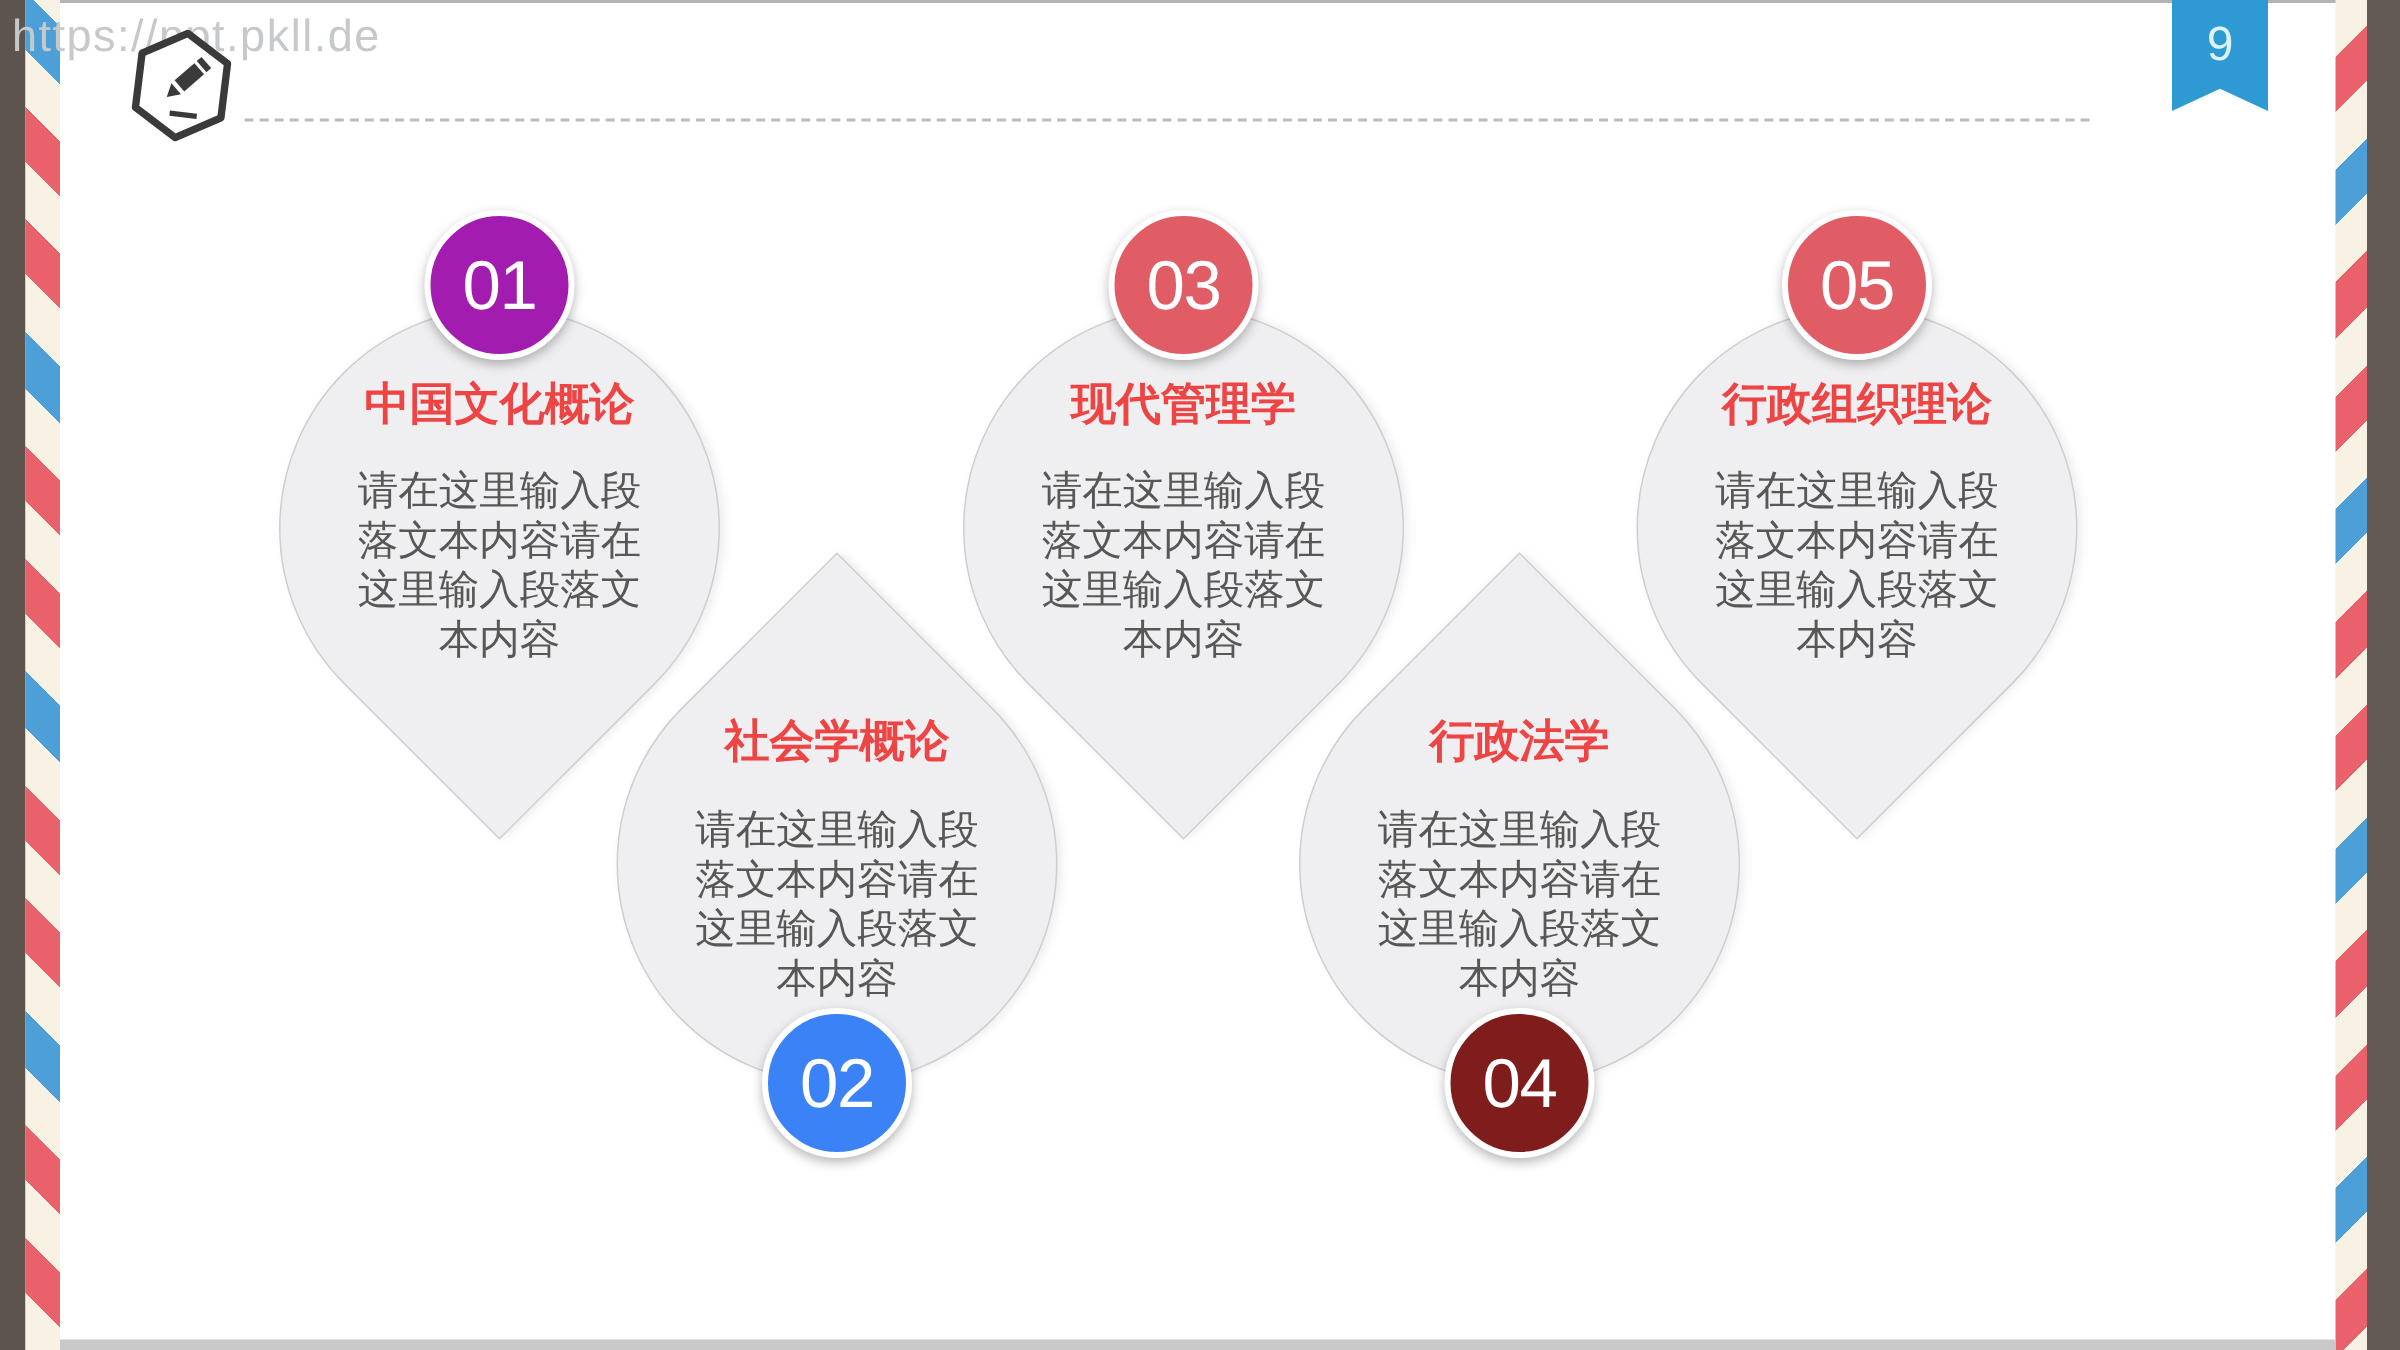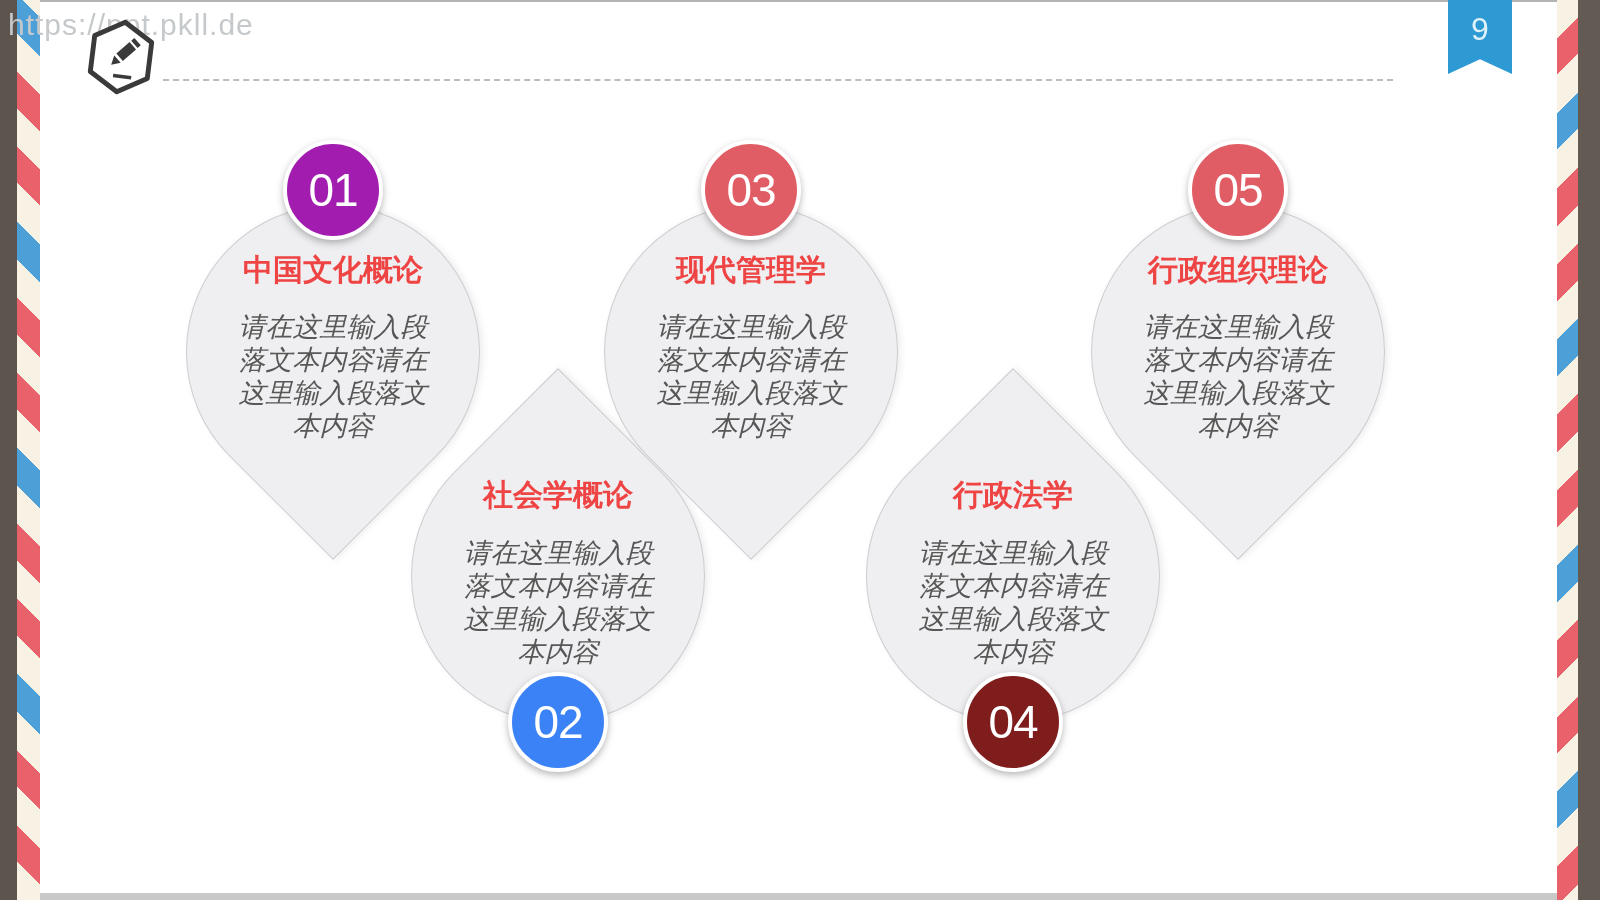--- a/index.html
+++ b/index.html
@@ -43,21 +43,21 @@
     border:4px solid #ffffff; box-shadow:0 3px 7px rgba(50,50,50,0.35);
     display:flex; align-items:center; justify-content:center;
     color:#ffffff; font-size:46px; font-weight:400; letter-spacing:-1px; z-index:3; }
   .shape.top    .num-circle { top:0; }
   .shape.bottom .num-circle { top:304px; }
   .shape-title { position:absolute; width:100%; text-align:center; font-size:30px; font-weight:bold;
     color:#ef4444; line-height:36px; z-index:2; }
   .shape.top    .shape-title { top:112px; }
   .shape.bottom .shape-title { top:109px; }
   .shape-body { position:absolute; left:50%; transform:translateX(-50%); width:200px; text-align:center;
-    font-size:27px; line-height:33px; color:#575757; z-index:2;font-style:italic; }
+    font-size:27px; line-height:33px; color:#575757; z-index:2; }
   .shape.top    .shape-body { top:171px; }
   .shape.bottom .shape-body { top:169px; }
 </style>
 </head>
 <body>
 
 <div class="stage">
 
   <div class="frame-dark-left"></div>
   <div class="frame-dark-right"></div>
@@ -90,21 +90,21 @@
     <div class="shape-body">请在这里输入段落文本内容请在这里输入段落文本内容</div>
   </div>
 
   <div class="shape bottom" style="left:411px">
     <div class="teardrop"></div>
     <div class="num-circle" style="background-color: #3b82f6;">02</div>
     <div class="shape-title">社会学概论</div>
     <div class="shape-body">请在这里输入段落文本内容请在这里输入段落文本内容</div>
   </div>
 
-  <div class="shape top" style="left:604px">
+  <div class="shape top" style="left:642px">
     <div class="teardrop"></div>
     <div class="num-circle" style="background-color: rgb(225, 93, 101);">03</div>
     <div class="shape-title">现代管理学</div>
     <div class="shape-body">请在这里输入段落文本内容请在这里输入段落文本内容</div>
   </div>
 
   <div class="shape bottom" style="left:866px">
     <div class="teardrop"></div>
     <div class="num-circle" style="background-color: #7f1d1d; text-align: center;">04</div>
     <div class="shape-title">行政法学</div>

